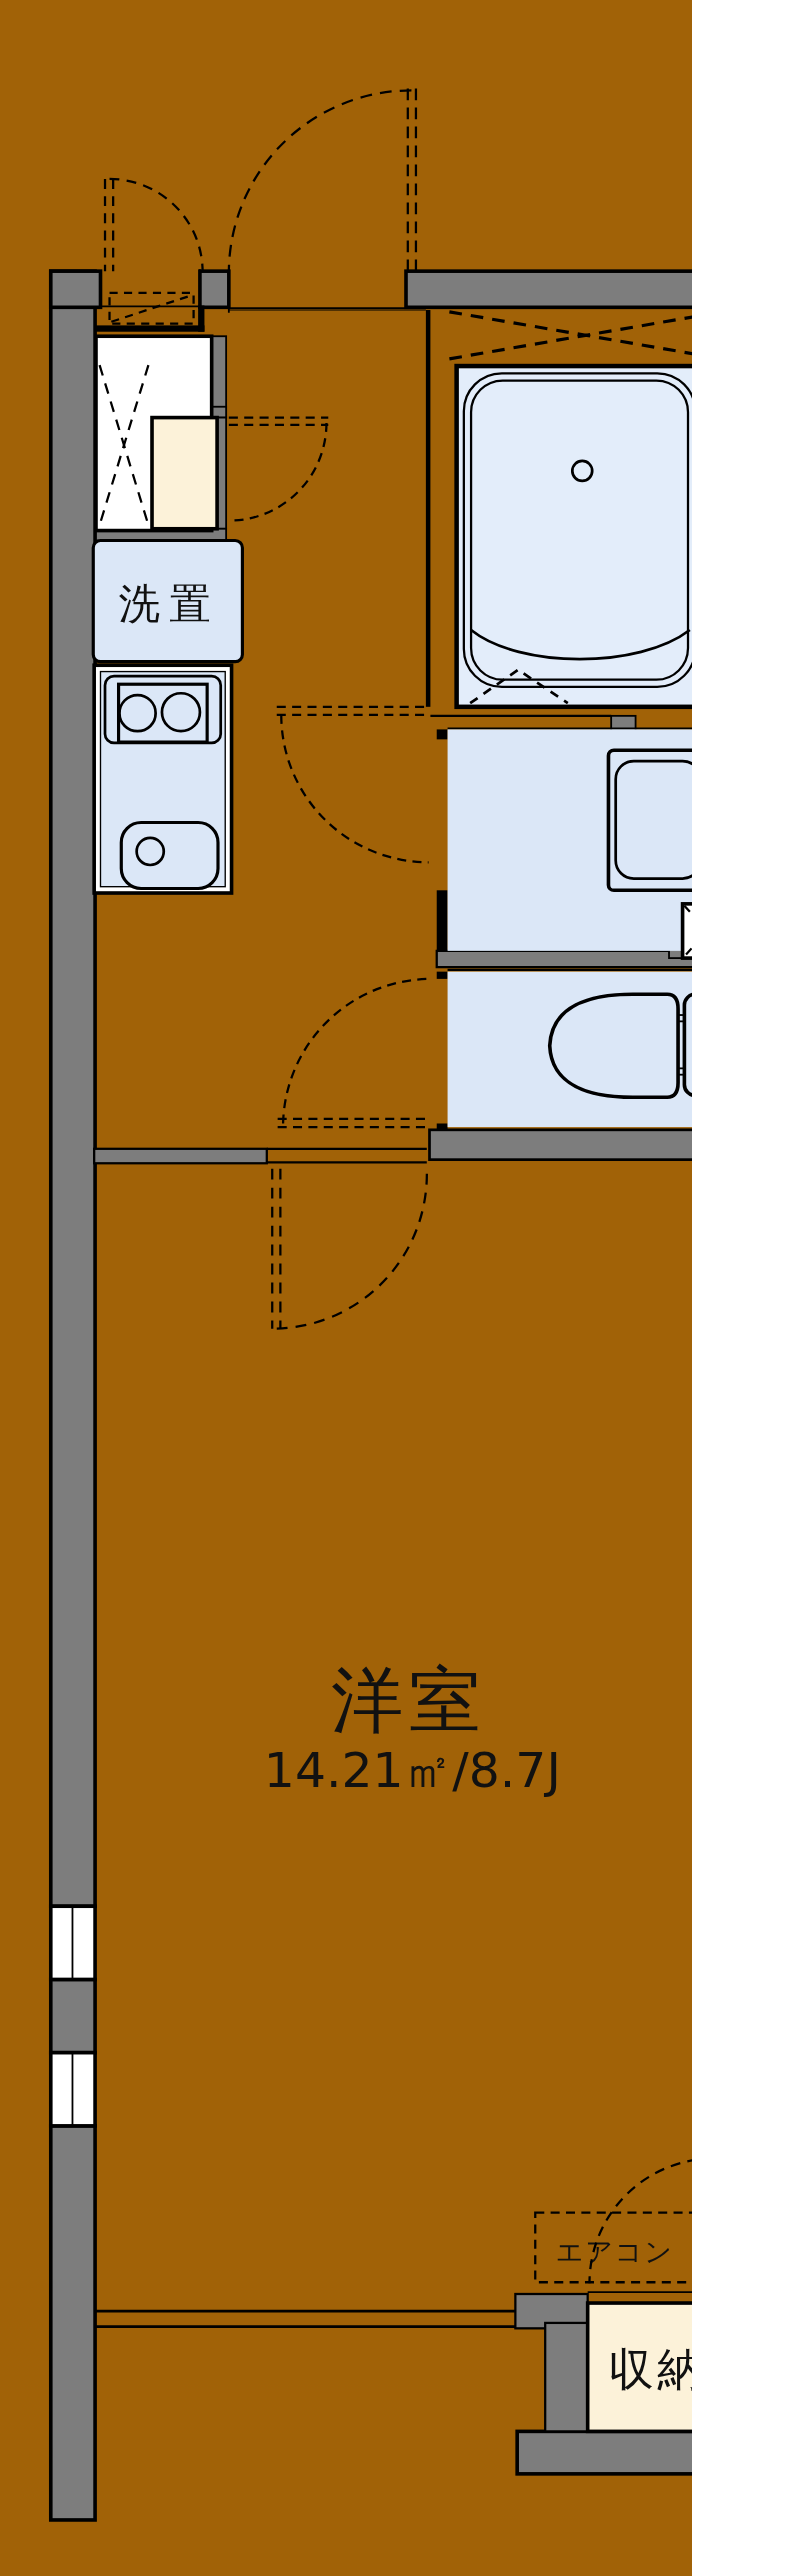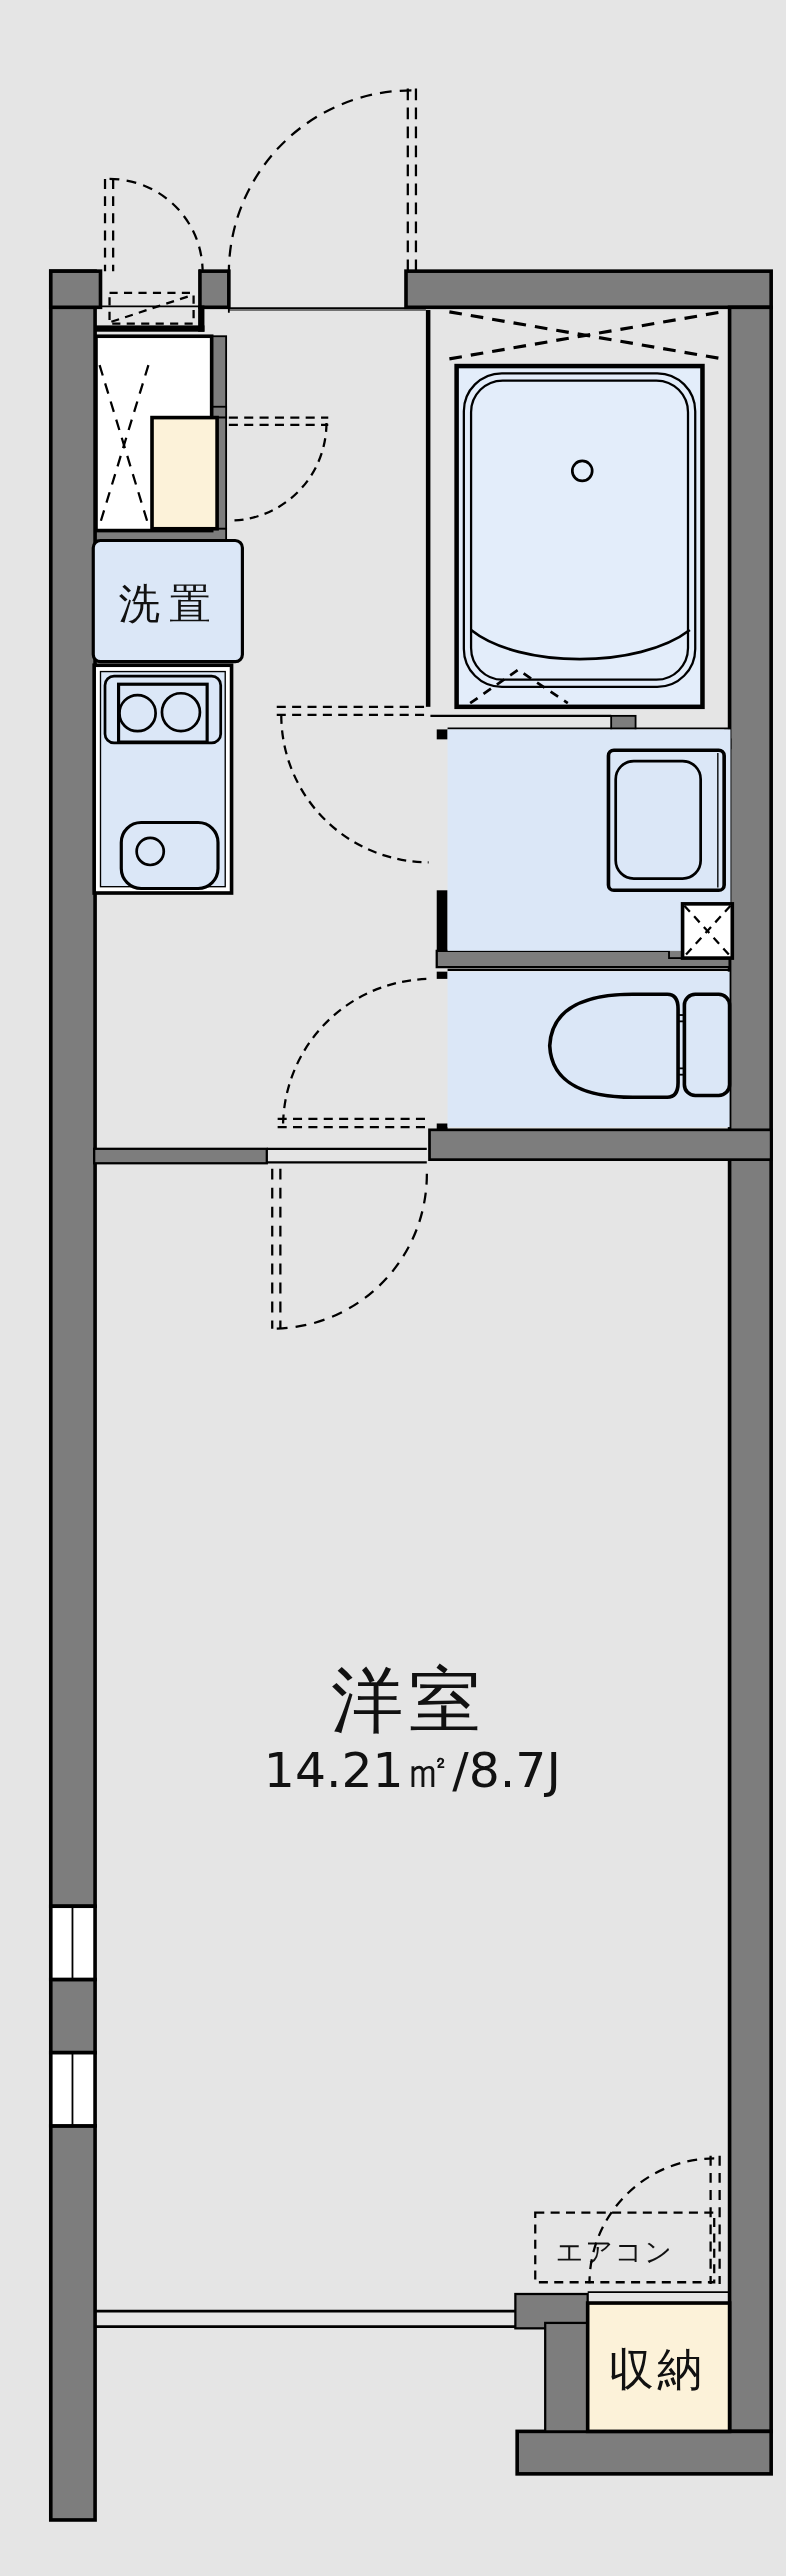--- a/index.html
+++ b/index.html
@@ -1,17 +1,17 @@
 <!DOCTYPE html>
 <html lang="ja" style="font-size:14.5px"><head>
 <meta charset="utf-8">
 <style>
   html,body{margin:0;padding:0;background:#ffffff;}
   body{font-family:"DejaVu Sans","Liberation Sans",sans-serif;}
-  .plan-wrap{width:786px;height:2576px;position:relative;background:#e5e5e5;overflow:hidden;}
+  .plan-wrap{width:692px;height:2576px;position:relative;background:#a16207;overflow:hidden;}
   svg{display:block;}
   .wall{fill:#7d7d7d;stroke:#000;}
   .blk{fill:#000;stroke:none;}
   .water{fill:#dbe7f7;}
   .tubfill{fill:#e3edfa;}
   .cream{fill:#fcf2d9;}
   .ln{stroke:#000;fill:none;}
   .dash{stroke:#000;fill:none;}
   .lbl{fill:#111;font-family:"DejaVu Sans","Liberation Sans",sans-serif;}
 </style>

